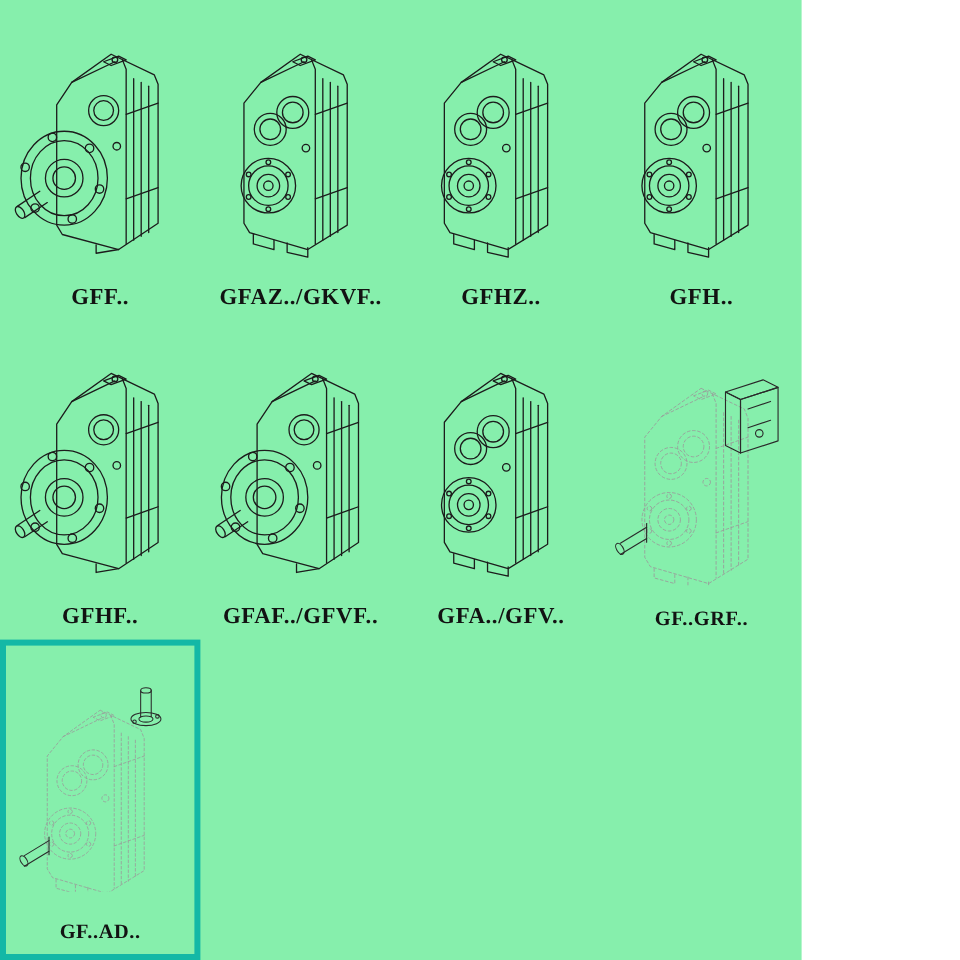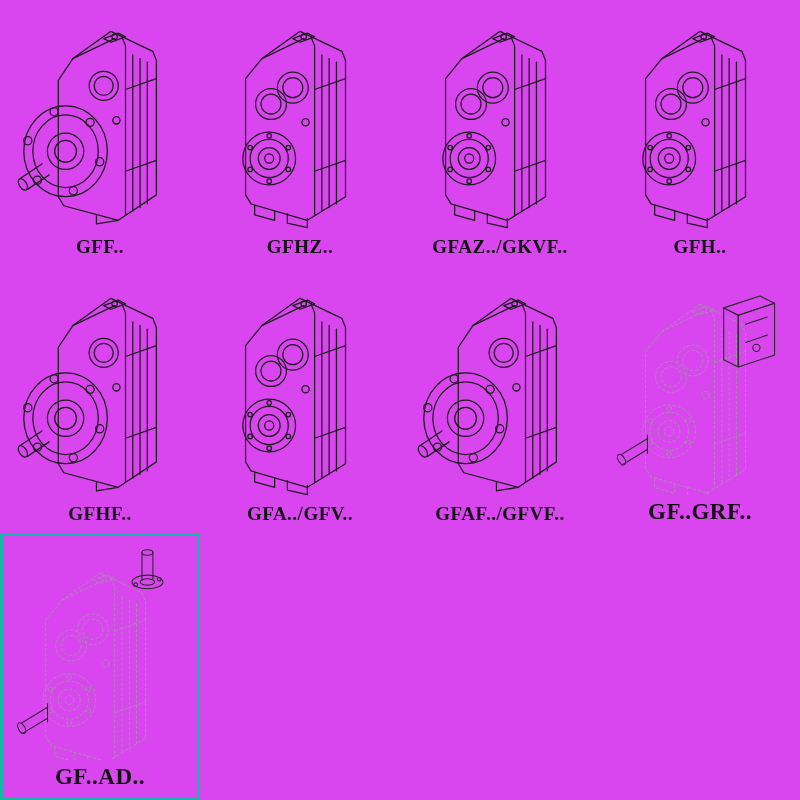--- a/index.html
+++ b/index.html
@@ -1,25 +1,25 @@
 <!DOCTYPE html>
 <html><head>
 <meta charset="utf-8">
 <style>
   html, body { margin: 0; padding: 0; background: #ffffff; }
   body {
     width: 800px; height: 800px; overflow: hidden;
     font-family: "Liberation Serif", serif;
   }
   .page {
-    width: 800px; height: 800px;
+    width: 668px; height: 800px;
     display: grid;
     grid-template-columns: repeat(4, 1fr);
     grid-template-rows: repeat(3, 1fr);
-    background: #d946ef;
+    background: #86efac;
   }
   .cell {
     margin: 0;
     display: flex;
     flex-direction: column;
     align-items: center;
     justify-content: flex-end;
     padding: 6px 2px 8px 2px;
     box-sizing: border-box;
     min-width: 0;
@@ -32,22 +32,22 @@
   }
   .label {
     font-weight: bold;
     font-size: 19px;
     letter-spacing: 0.5px;
     color: #121212;
     white-space: nowrap;
     line-height: 1.1;
     padding-top: 4px;
   }
-  .cell.large .label { font-size: 23px; }
-  .cell.boxed { border: 3px solid #14b8a6; justify-content: center; }
+  .cell.large .label { font-size: 17px; }
+  .cell.boxed { border: 5px solid #14b8a6; }
 </style>
 </head>
 <body>
 
 <svg width="0" height="0" style="position:absolute" aria-hidden="true">
   <defs>
 
     <g id="g-housing" fill="none" stroke-linejoin="round" stroke-linecap="round">
       <path d="M100 18 L146 40 L150 50 L150 200 L108 226 L46 208 L40 198 L40 70 L58 48 Z"></path>
       <path d="M58 48 L104 26"></path>
@@ -208,61 +208,61 @@
     <svg class="drawing" viewBox="0 0 200 240" preserveAspectRatio="xMidYMid meet" role="img">
         <use href="#sym-flange-solid" xlink:href="#sym-flange-solid"></use>
       </svg>
     <figcaption class="label">GFF..</figcaption>
   </figure>
 
   <figure class="cell">
     <svg class="drawing" viewBox="0 0 200 240" preserveAspectRatio="xMidYMid meet" role="img">
         <use href="#sym-shaft-solid" xlink:href="#sym-shaft-solid"></use>
       </svg>
+    <figcaption class="label">GFAZ../GKVF..</figcaption>
+  </figure>
+
+  <figure class="cell">
+    <svg class="drawing" viewBox="0 0 200 240" preserveAspectRatio="xMidYMid meet" role="img">
+        <use href="#sym-shaft-solid" xlink:href="#sym-shaft-solid"></use>
+      </svg>
     <figcaption class="label">GFHZ..</figcaption>
   </figure>
 
   <figure class="cell">
     <svg class="drawing" viewBox="0 0 200 240" preserveAspectRatio="xMidYMid meet" role="img">
         <use href="#sym-shaft-solid" xlink:href="#sym-shaft-solid"></use>
       </svg>
-    <figcaption class="label">GFAZ../GKVF..</figcaption>
-  </figure>
-
-  <figure class="cell">
-    <svg class="drawing" viewBox="0 0 200 240" preserveAspectRatio="xMidYMid meet" role="img">
-        <use href="#sym-shaft-solid" xlink:href="#sym-shaft-solid"></use>
-      </svg>
     <figcaption class="label">GFH..</figcaption>
   </figure>
 
   <figure class="cell">
     <svg class="drawing" viewBox="0 0 200 240" preserveAspectRatio="xMidYMid meet" role="img">
         <use href="#sym-flange-solid" xlink:href="#sym-flange-solid"></use>
       </svg>
     <figcaption class="label">GFHF..</figcaption>
   </figure>
 
 
 
 
   <figure class="cell">
     <svg class="drawing" viewBox="0 0 200 240" preserveAspectRatio="xMidYMid meet" role="img">
+        <use href="#sym-flange-solid" xlink:href="#sym-flange-solid"></use>
+      </svg>
+    <figcaption class="label">GFAF../GFVF..</figcaption>
+  </figure>
+
+  <figure class="cell">
+    <svg class="drawing" viewBox="0 0 200 240" preserveAspectRatio="xMidYMid meet" role="img">
         <use href="#sym-shaft-solid" xlink:href="#sym-shaft-solid"></use>
       </svg>
     <figcaption class="label">GFA../GFV..</figcaption>
   </figure>
 
-  <figure class="cell">
-    <svg class="drawing" viewBox="0 0 200 240" preserveAspectRatio="xMidYMid meet" role="img">
-        <use href="#sym-flange-solid" xlink:href="#sym-flange-solid"></use>
-      </svg>
-    <figcaption class="label">GFAF../GFVF..</figcaption>
-  </figure>
-
   <figure class="cell large">
     <svg class="drawing" viewBox="0 0 200 240" preserveAspectRatio="xMidYMid meet" role="img">
         <use href="#sym-dashed-grf" xlink:href="#sym-dashed-grf"></use>
       </svg>
     <figcaption class="label">GF..GRF..</figcaption>
   </figure>
 
   <figure class="cell large boxed">
     <svg class="drawing" viewBox="0 0 200 240" preserveAspectRatio="xMidYMid meet" role="img">
         <use href="#sym-dashed-ad" xlink:href="#sym-dashed-ad"></use>

